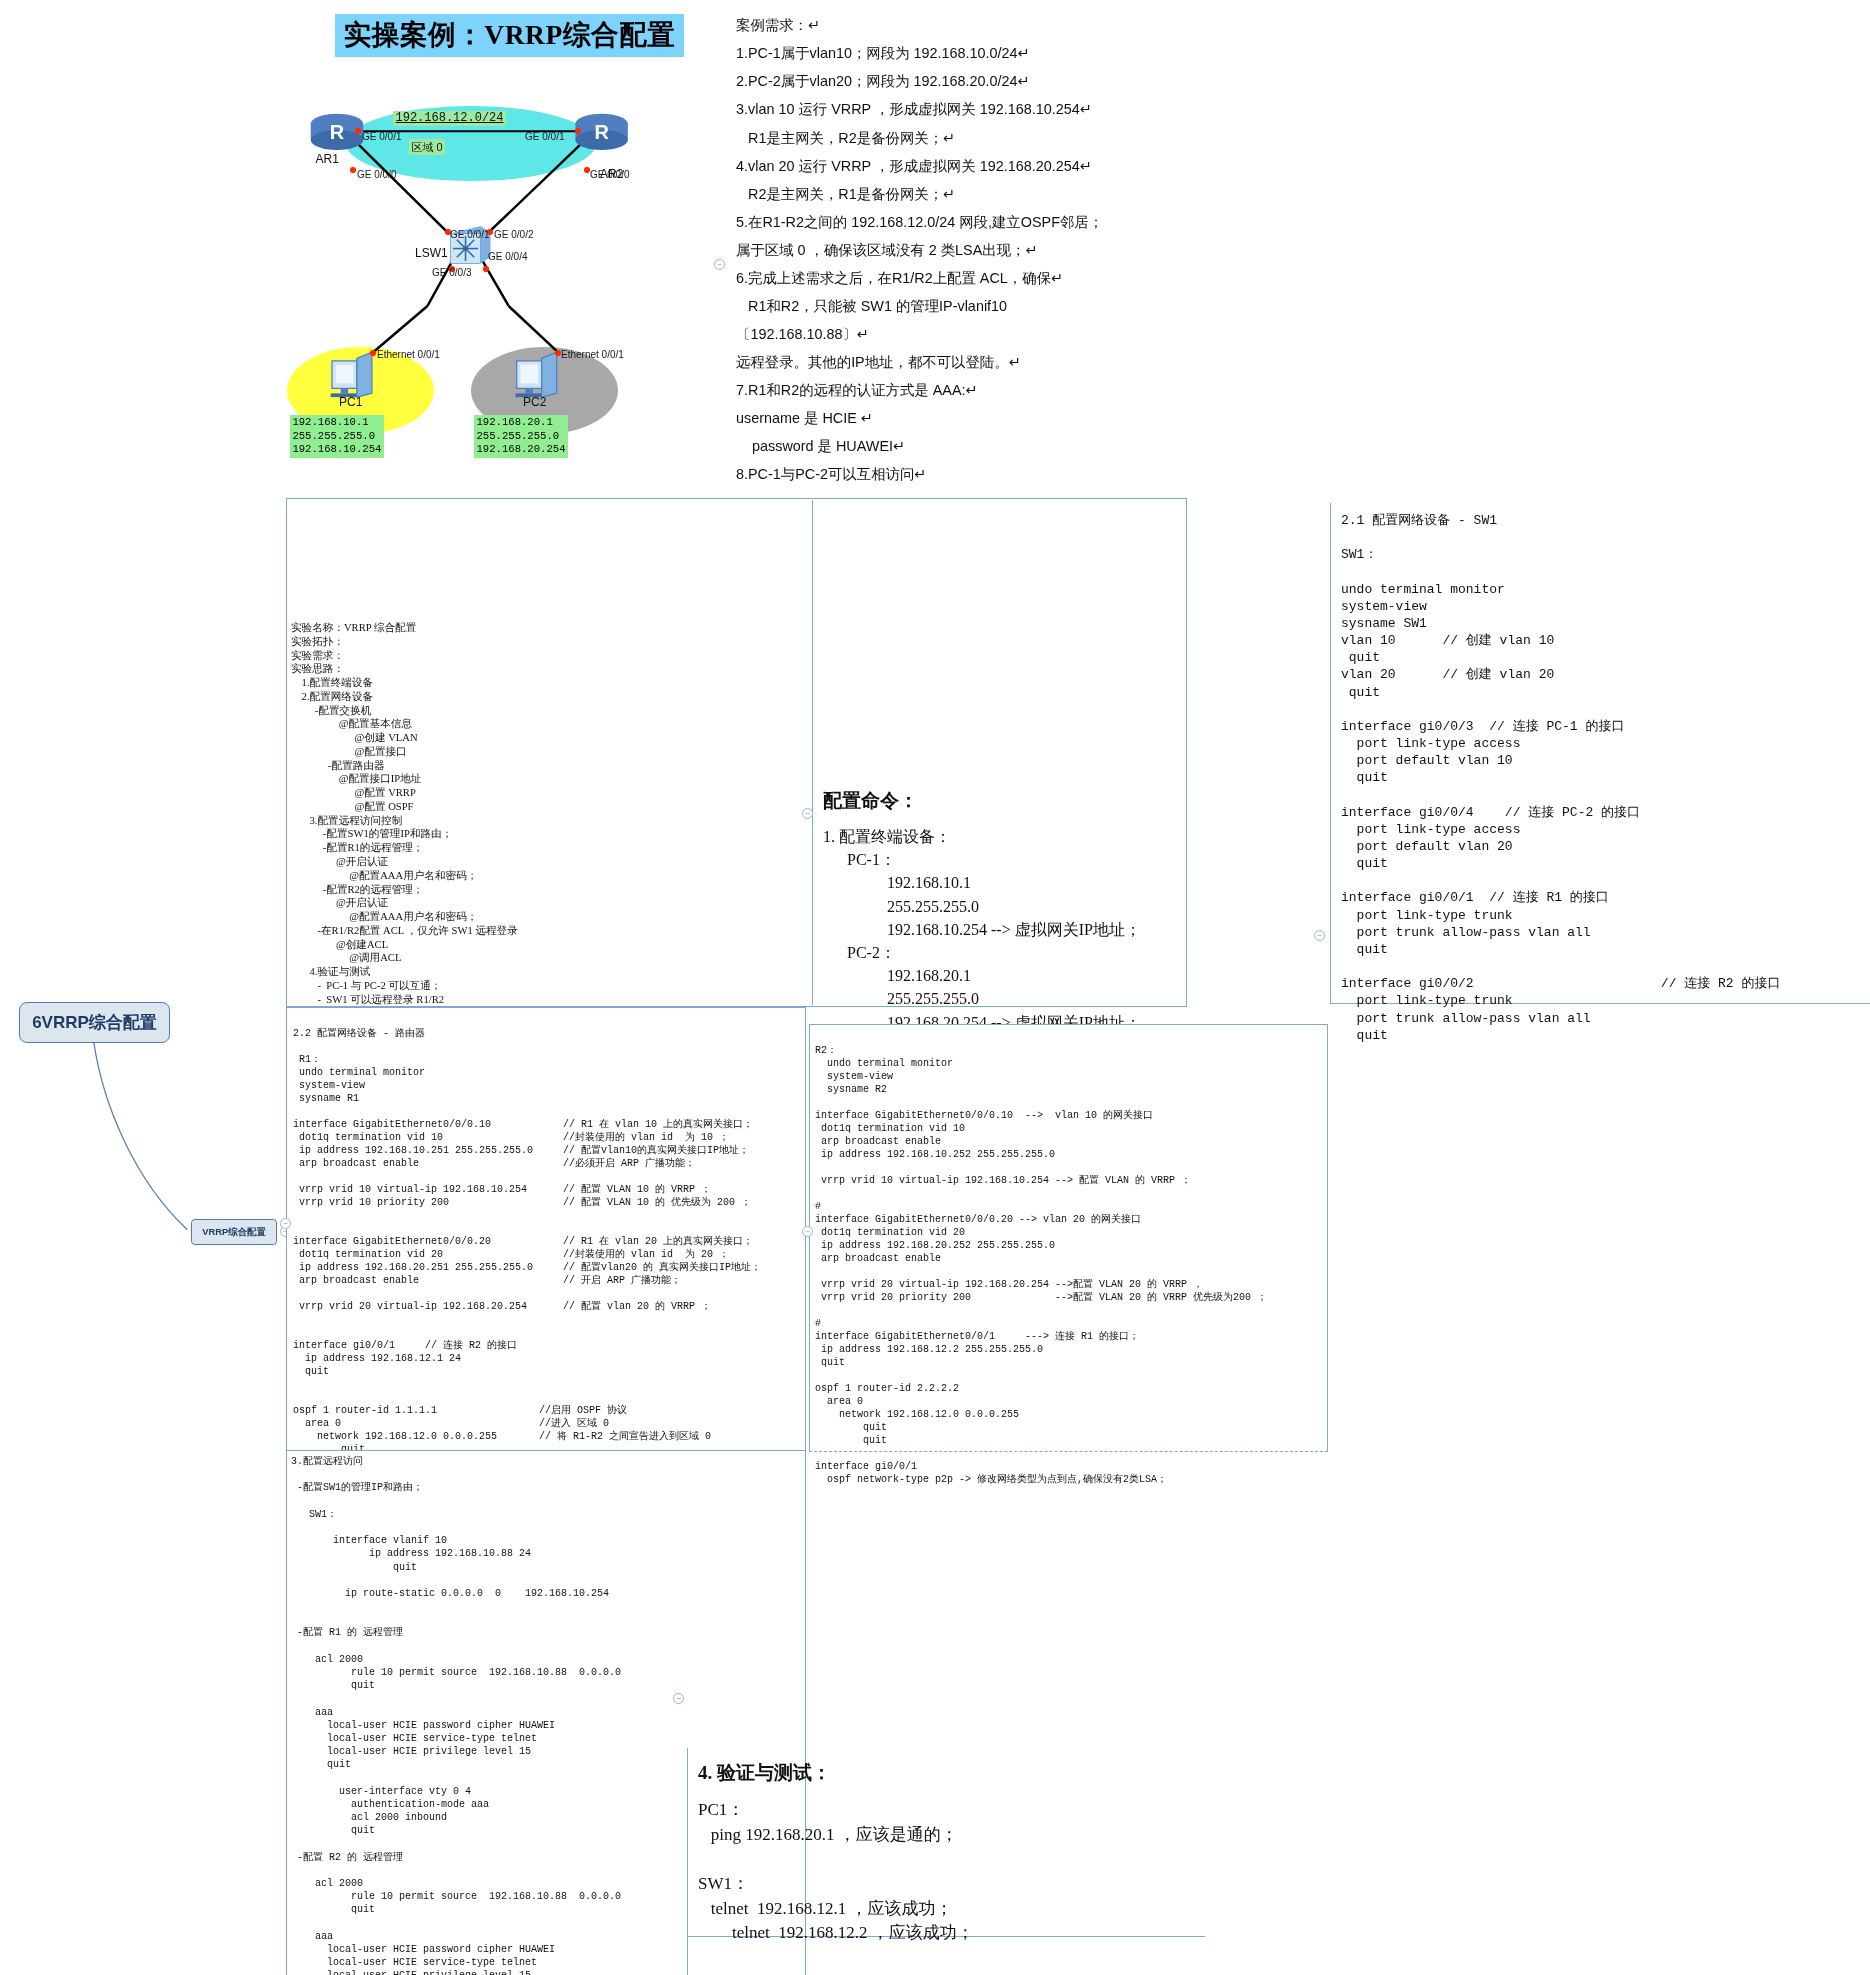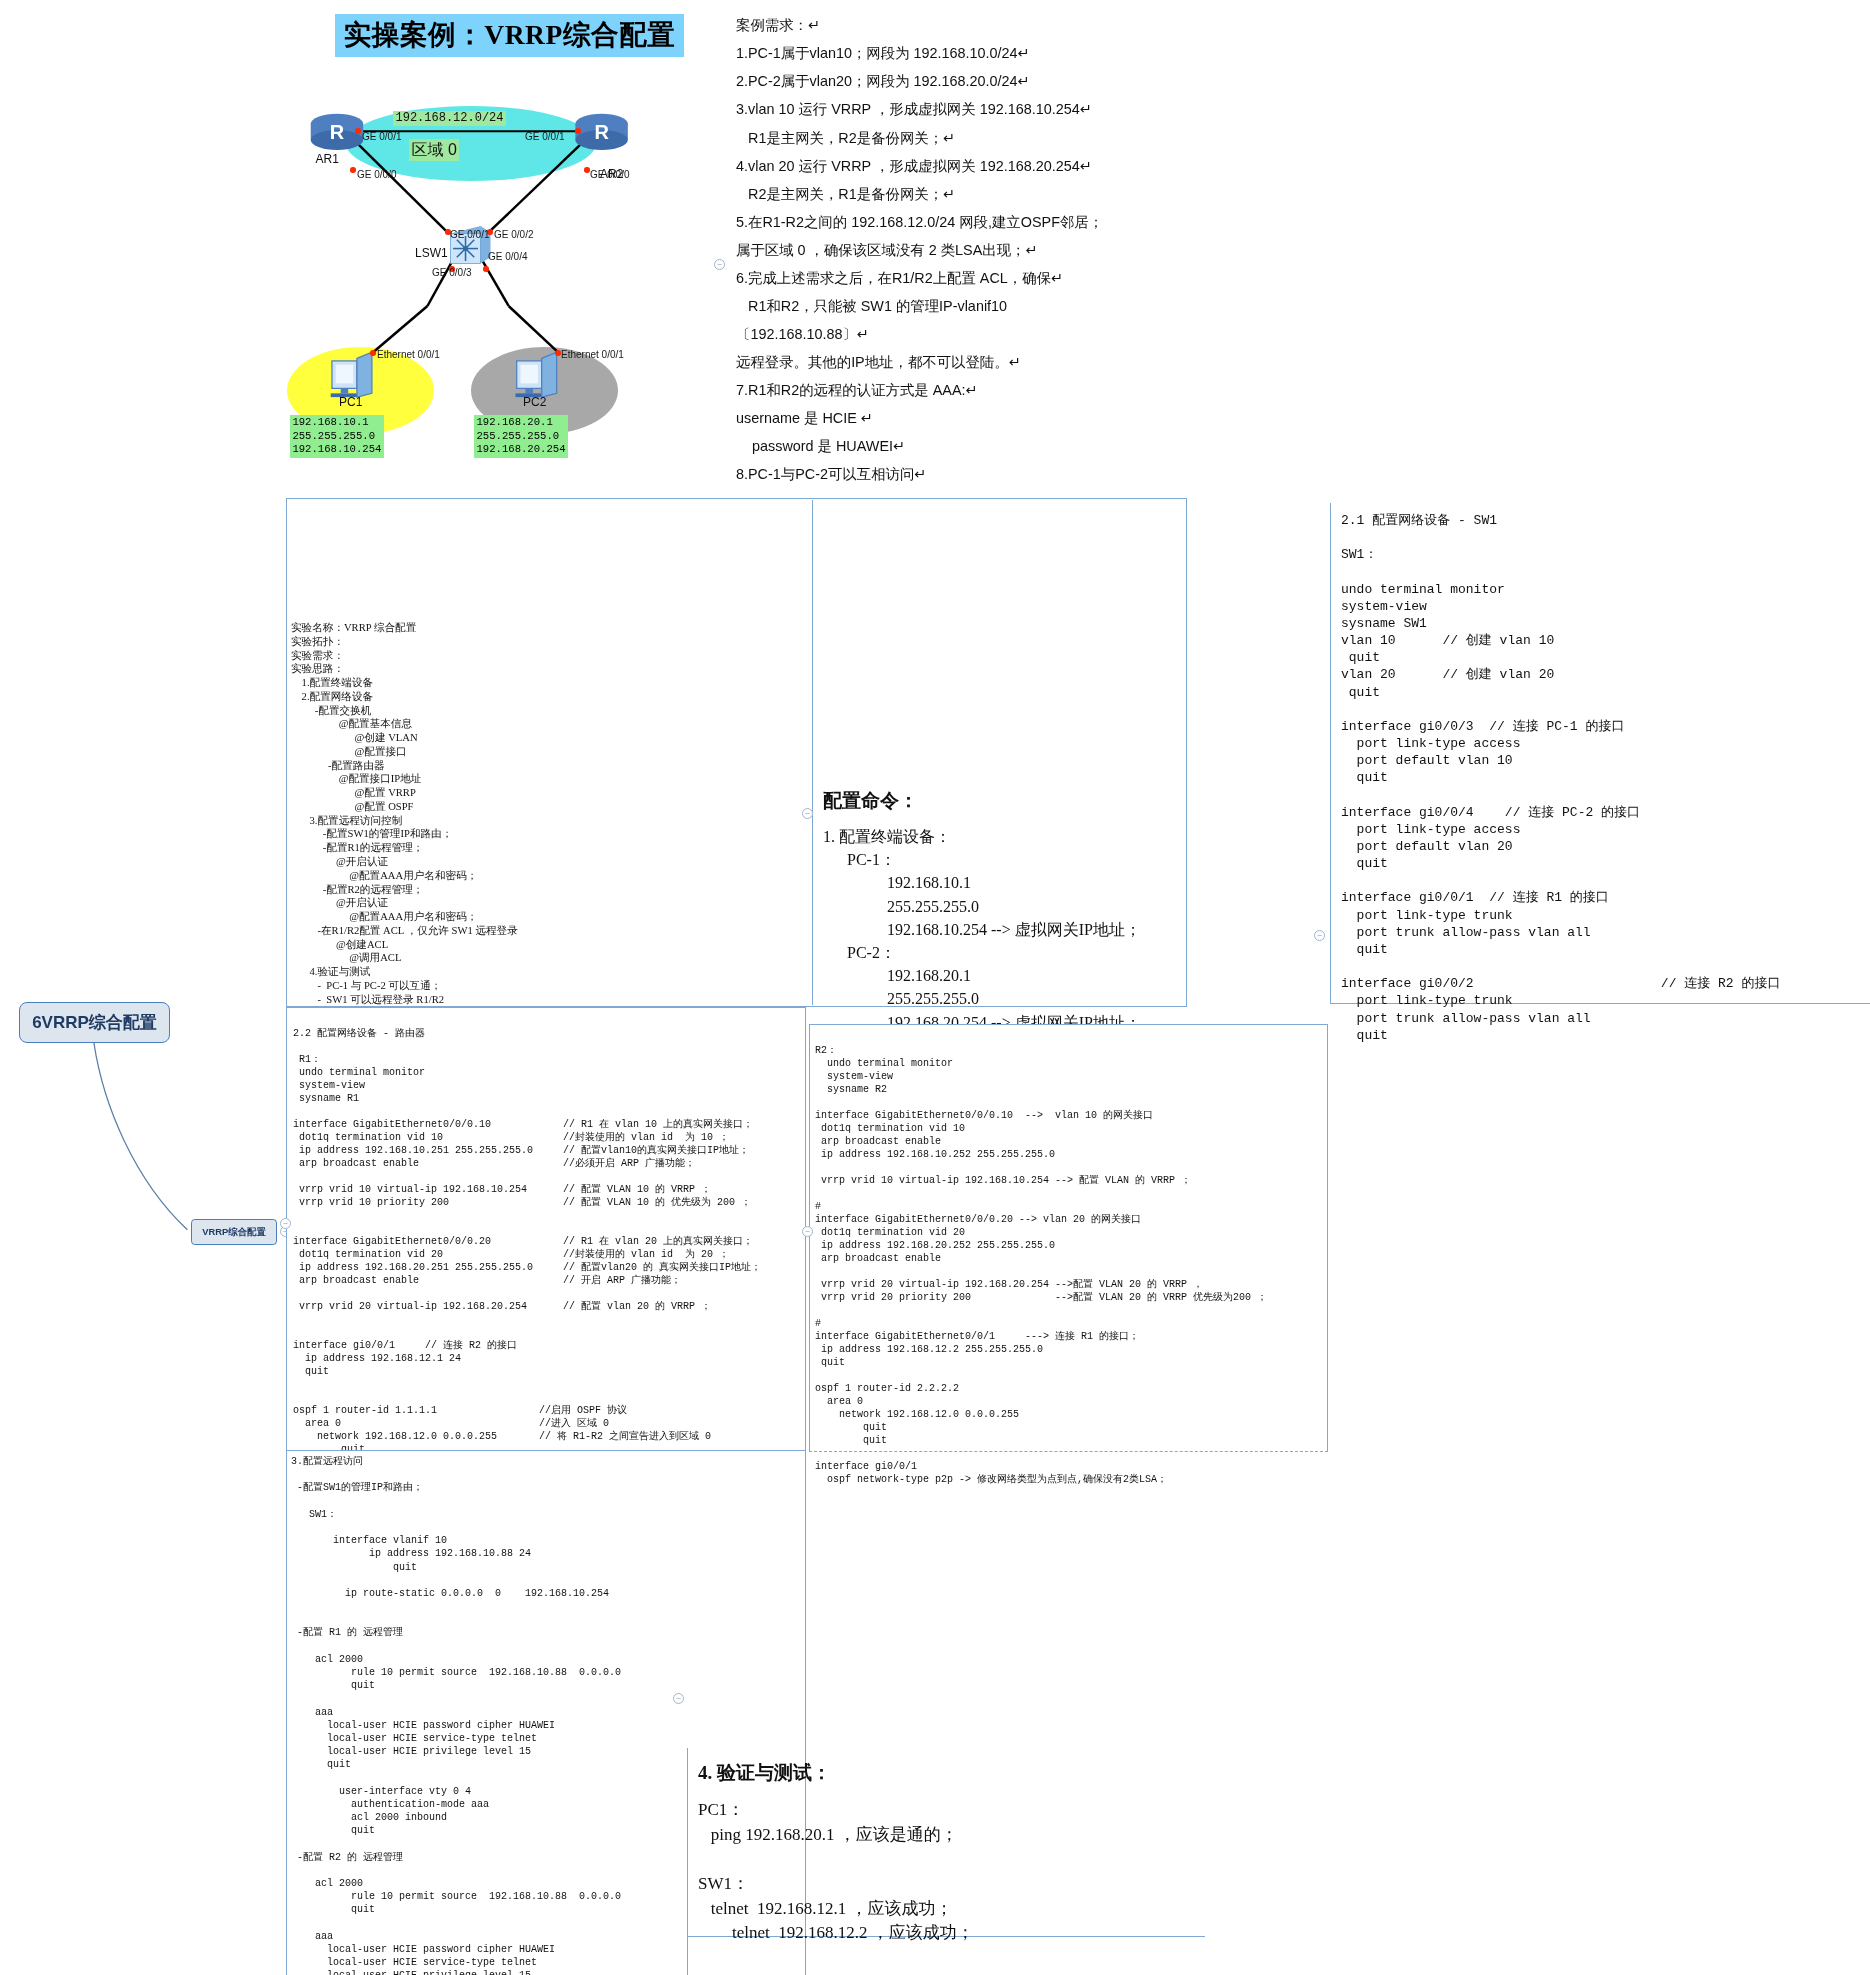--- a/index.html
+++ b/index.html
@@ -11,22 +11,22 @@
     font-family:"Liberation Serif",serif;font-weight:bold;font-size:27.5px;
     padding:3.7px 8.7px;letter-spacing:0.6px;white-space:nowrap;}
   
   #topology{left:293px;top:100px;width:400px;height:387px;}
   .ellipse{position:absolute;border-radius:50%;}
   #cloud-area0{left:53px;top:6.2px;width:250px;height:75px;background:#5fe6e6;}
   #pc1-halo{left:-6.2px;top:247px;width:147px;height:87px;background:#ffff3d;}
   #pc2-halo{left:178px;top:247px;width:147px;height:87px;background:#a8a8a8;}
   .greenlbl{position:absolute;background:#9fe89f;font-family:"Liberation Mono",monospace;
     font-size:12px;color:#111;padding:0.6px 2.5px;white-space:nowrap;}
-  #lbl-link-net{left:100px;top:10.6px;}
-  #lbl-area0{left:116px;top:39px;font-family:"Liberation Sans",sans-serif;font-size:16px;}
+  #lbl-link-net{left:100px;top:10.6px;text-decoration:underline;}
+  #lbl-area0{left:116px;top:39px;font-family:"Liberation Sans",sans-serif;font-size:11px;}
   .ifl{position:absolute;font-family:"Liberation Sans",sans-serif;font-size:10px;
     color:#1a1a1a;white-space:nowrap;}
   .dot{position:absolute;width:5.6px;height:5.6px;border-radius:50%;background:#ff2a00;}
   .devname{position:absolute;font-family:"Liberation Sans",sans-serif;font-size:12px;
     color:#111;white-space:nowrap;}
   .ipbox{position:absolute;background:#90ee90;font-family:"Liberation Mono",monospace;
     font-size:10.6px;line-height:1.28;color:#000;padding:1.2px 2.5px;white-space:pre;}
   svg.topo{position:absolute;left:0;top:0;overflow:visible;}
   
   #requirements{left:736px;top:11.2px;width:518px;

